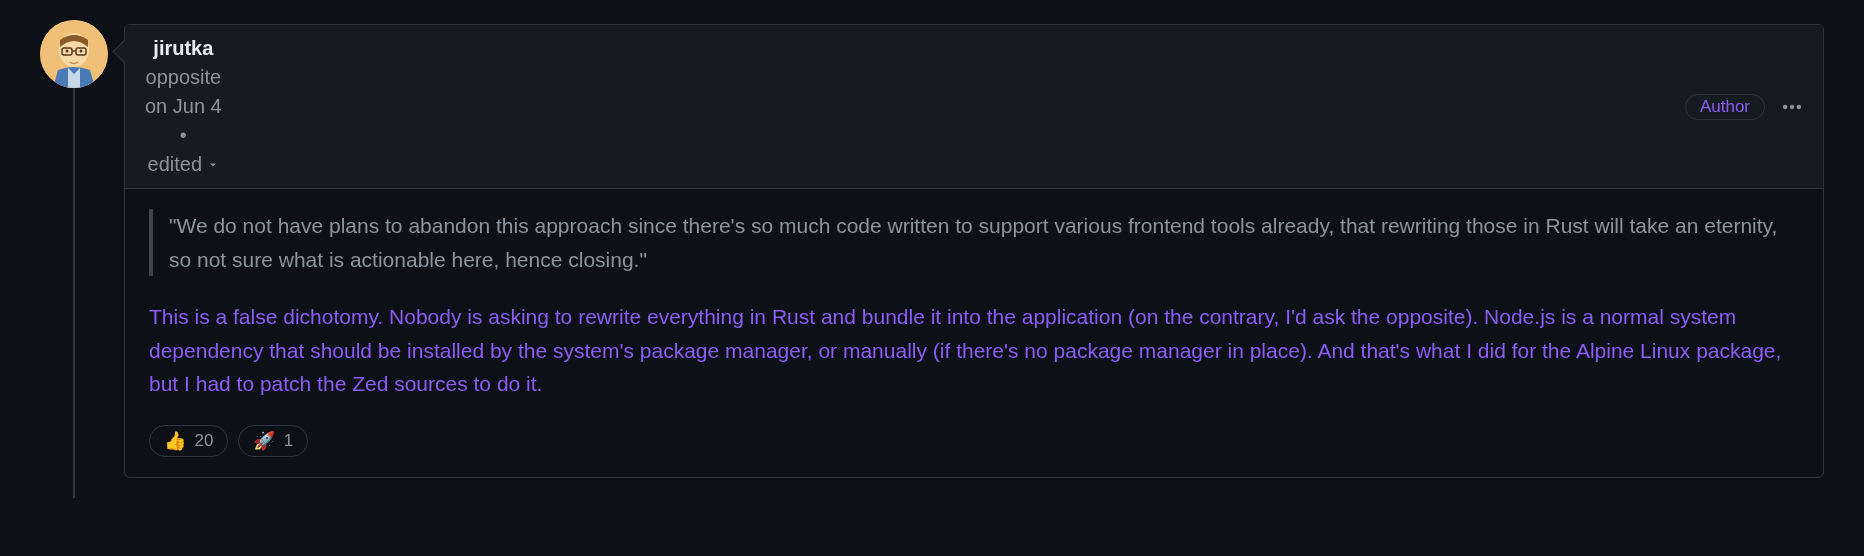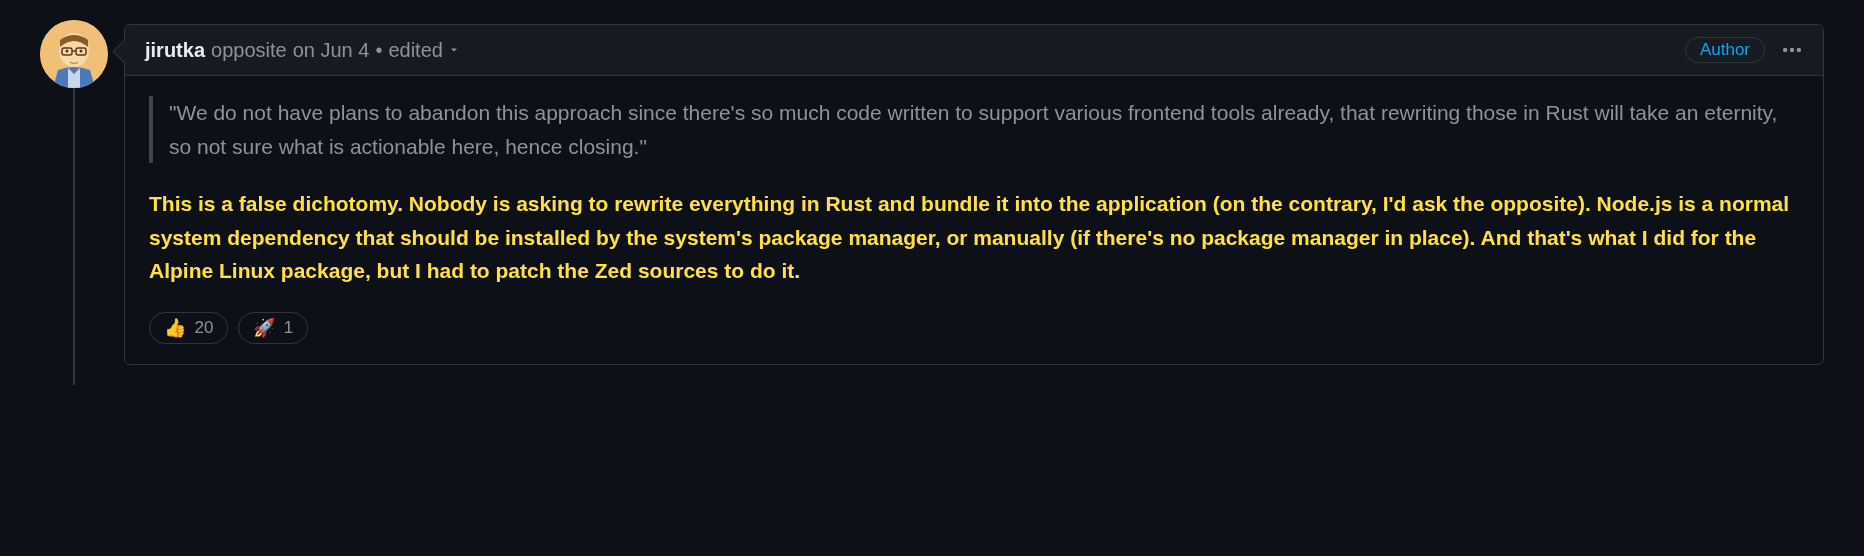--- a/index.html
+++ b/index.html
@@ -84,36 +84,37 @@
       align-items: center;
       justify-content: space-between;
       position: relative;
     }
     .header-left {
       display: flex;
       align-items: center;
       gap: 6px;
       color: #8b949e;
       font-size: 20px;
+      flex-direction: column;
     }
     .author-name {
       font-weight: 600;
       color: #e6edf3;
     }
     .header-right {
       display: flex;
       align-items: center;
       gap: 16px;
     }
     .badge {
       border: 1px solid #30363d;
       border-radius: 20px;
       padding: 2px 14px;
       font-size: 17px;
-      color: #0ea5e9;
+      color: #8b5cf6;
     }
     .kebab {
       color: #8b949e;
       cursor: pointer;
       display: flex;
       align-items: center;
     }
     .kebab svg {
       fill: currentColor;
     }
@@ -132,22 +133,21 @@
       color: #c9d1d9;
     }
     blockquote {
       border-left: 4px solid #3d444d;
       padding: 0 16px;
       margin: 0 0 24px 0;
       color: #8b949e;
     }
     .comment-text {
       margin-bottom: 20px;
-      color: #fde047;
-      font-weight: bold;
+      color: #8b5cf6;
     }
     .reactions {
       display: flex;
       gap: 10px;
       margin-top: 24px;
     }
     .reaction {
       display: inline-flex;
       align-items: center;
       gap: 8px;

